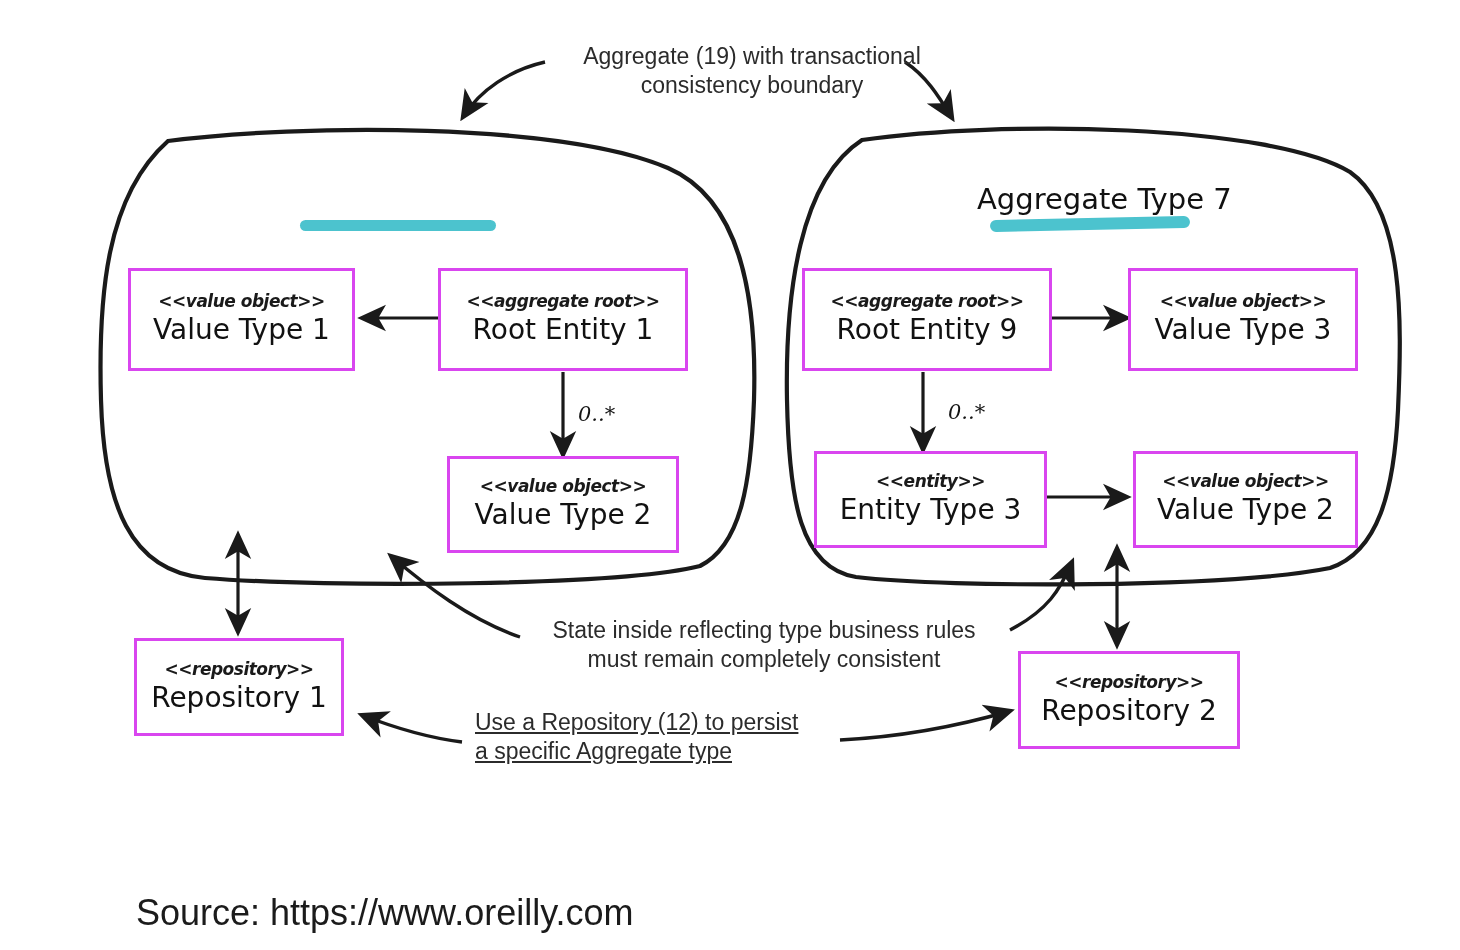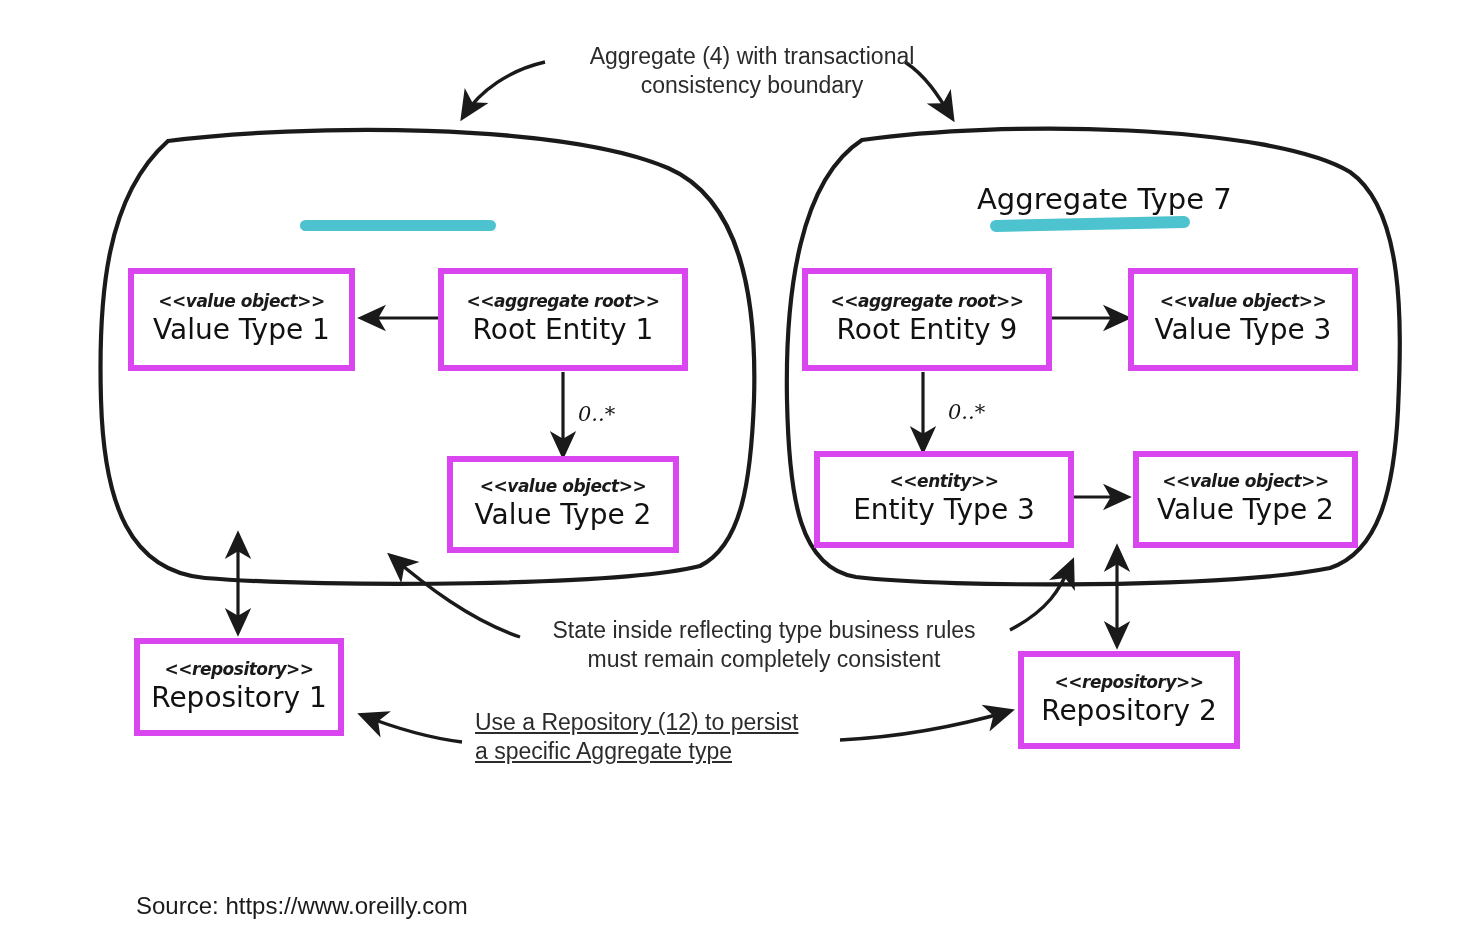--- a/index.html
+++ b/index.html
@@ -23,21 +23,21 @@
     left: 0;
     top: 0;
     width: 1460px;
     height: 950px;
   }
   
   .uml-box {
     position: absolute;
     box-sizing: border-box;
     background: #ffffff;
-    border: 6px solid #d946ef;
+    border: 3px solid #d946ef;
     display: flex;
     flex-direction: column;
     align-items: center;
     justify-content: center;
     z-index: 4;
   }
   .stereotype {
     font-family: "DejaVu Sans", sans-serif;
     font-style: italic;
     font-weight: bold;
@@ -94,21 +94,21 @@
     font-style: italic;
     font-size: 21px;
     color: #141414;
     z-index: 4;
     white-space: nowrap;
   }
   
   .source-caption {
     position: absolute;
     font-family: "Liberation Sans", sans-serif;
-    font-size: 24px;
+    font-size: 36px;
     color: #1b1b1b;
     white-space: nowrap;
     z-index: 4;
   }
 </style>
 </head>
 <body>
 
 <div id="canvas">
 
@@ -194,36 +194,36 @@
   <div class="marker wavy" style="left:832px; top:350px; width:172px; height:11px;
               transform:rotate(1.1deg);"></div>
 
   <div class="uml-box" style="left:1128px; top:268px; width:230px; height:103px;">
     <div class="stereotype">&lt;&lt;value object&gt;&gt;</div>
     <div class="boxname">Value Type 3</div>
   </div>
 
   <div class="mult" style="left:948px; top:400px;">0..*</div>
 
-  <div class="uml-box" style="left:814px; top:451px; width:260px; height:97px;">
+  <div class="uml-box" style="left:814px; top:451px; width:233px; height:97px;">
     <div class="stereotype">&lt;&lt;entity&gt;&gt;</div>
     <div class="boxname">Entity Type 3</div>
   </div>
 
   <div class="uml-box" style="left:1133px; top:451px; width:225px; height:97px;">
     <div class="stereotype">&lt;&lt;value object&gt;&gt;</div>
     <div class="boxname">Value Type 2</div>
   </div>
 
   <div class="uml-box" style="left:1018px; top:651px; width:222px; height:98px;">
     <div class="stereotype">&lt;&lt;repository&gt;&gt;</div>
     <div class="boxname">Repository 2</div>
   </div>
 
-  <div class="callout center" style="left:562px; top:42px; width:380px;">Aggregate (4) with transactional
+  <div class="callout center" style="left:562px; top:42px; width:380px;">Aggregate (19) with transactional
 consistency boundary</div>
 
   <div class="callout center" style="left:524px; top:616px; width:480px;">State inside reflecting type business rules
 must remain completely consistent</div>
 
   <div class="callout" style="left:475px; top:708px; width:400px;text-decoration:underline;">Use a Repository (12) to persist
 a specific Aggregate type</div>
 
   <div class="source-caption" style="left:136px; top:892px;">Source: https://www.oreilly.com</div>
 

